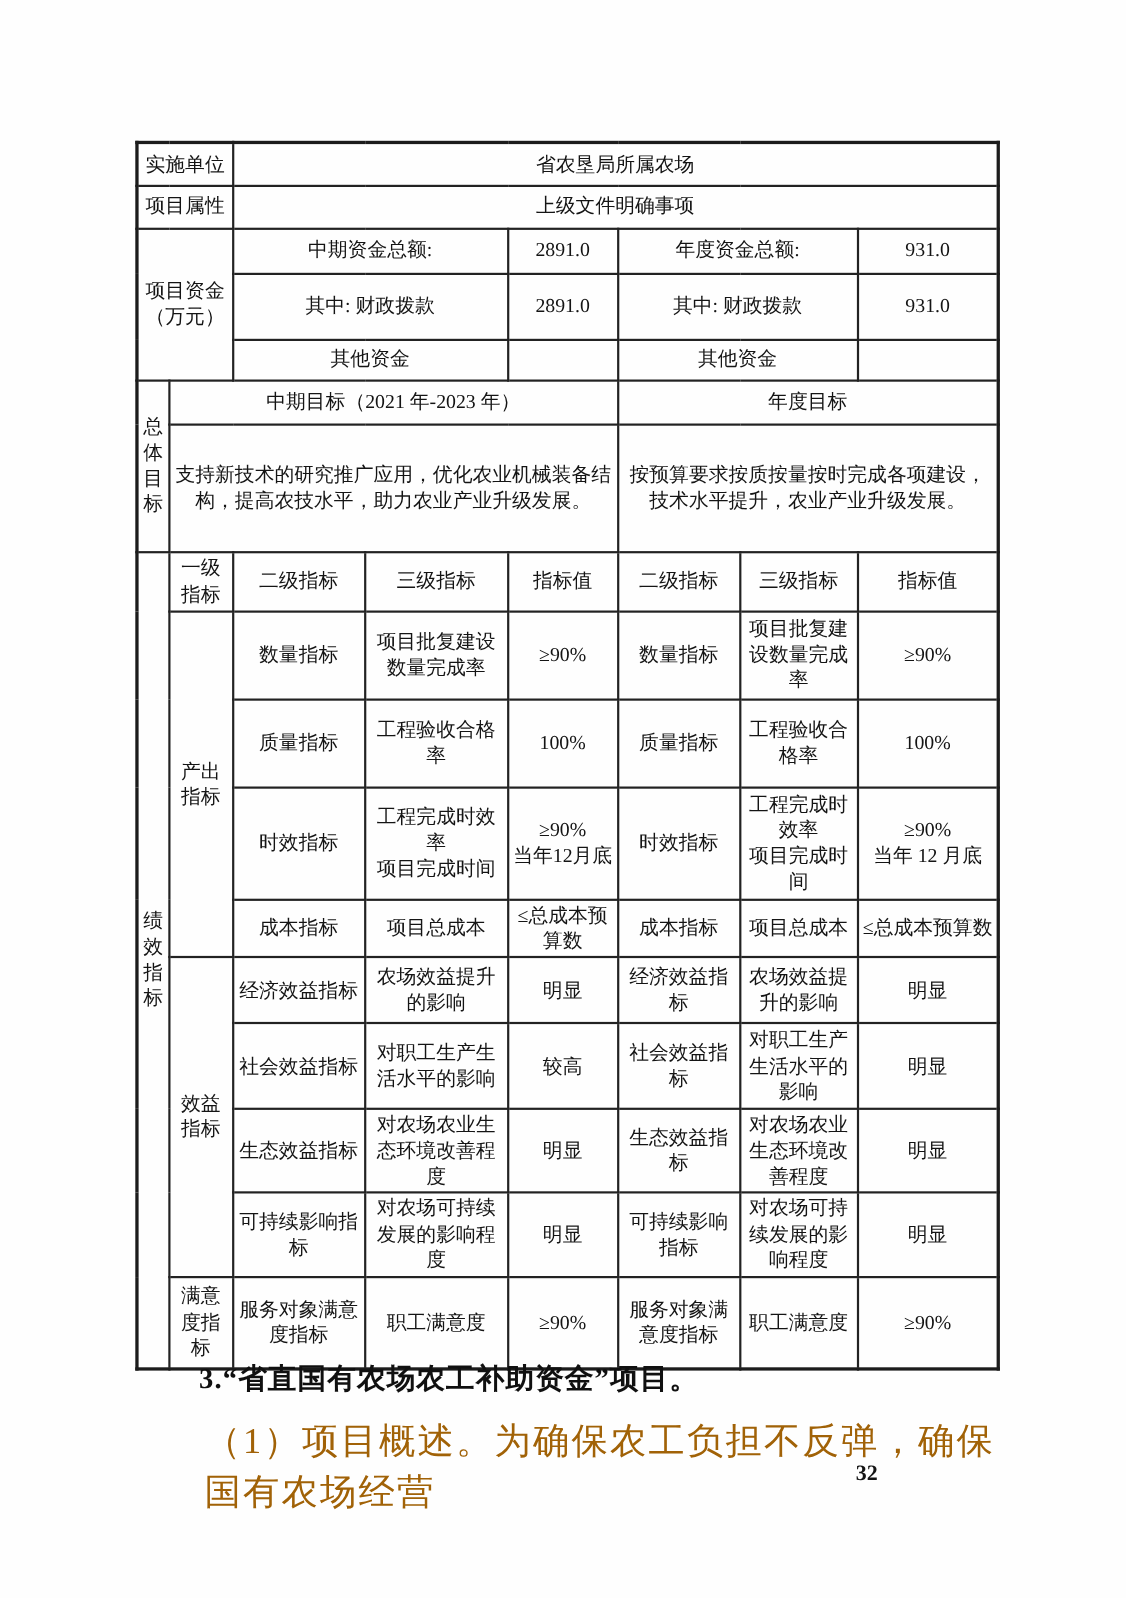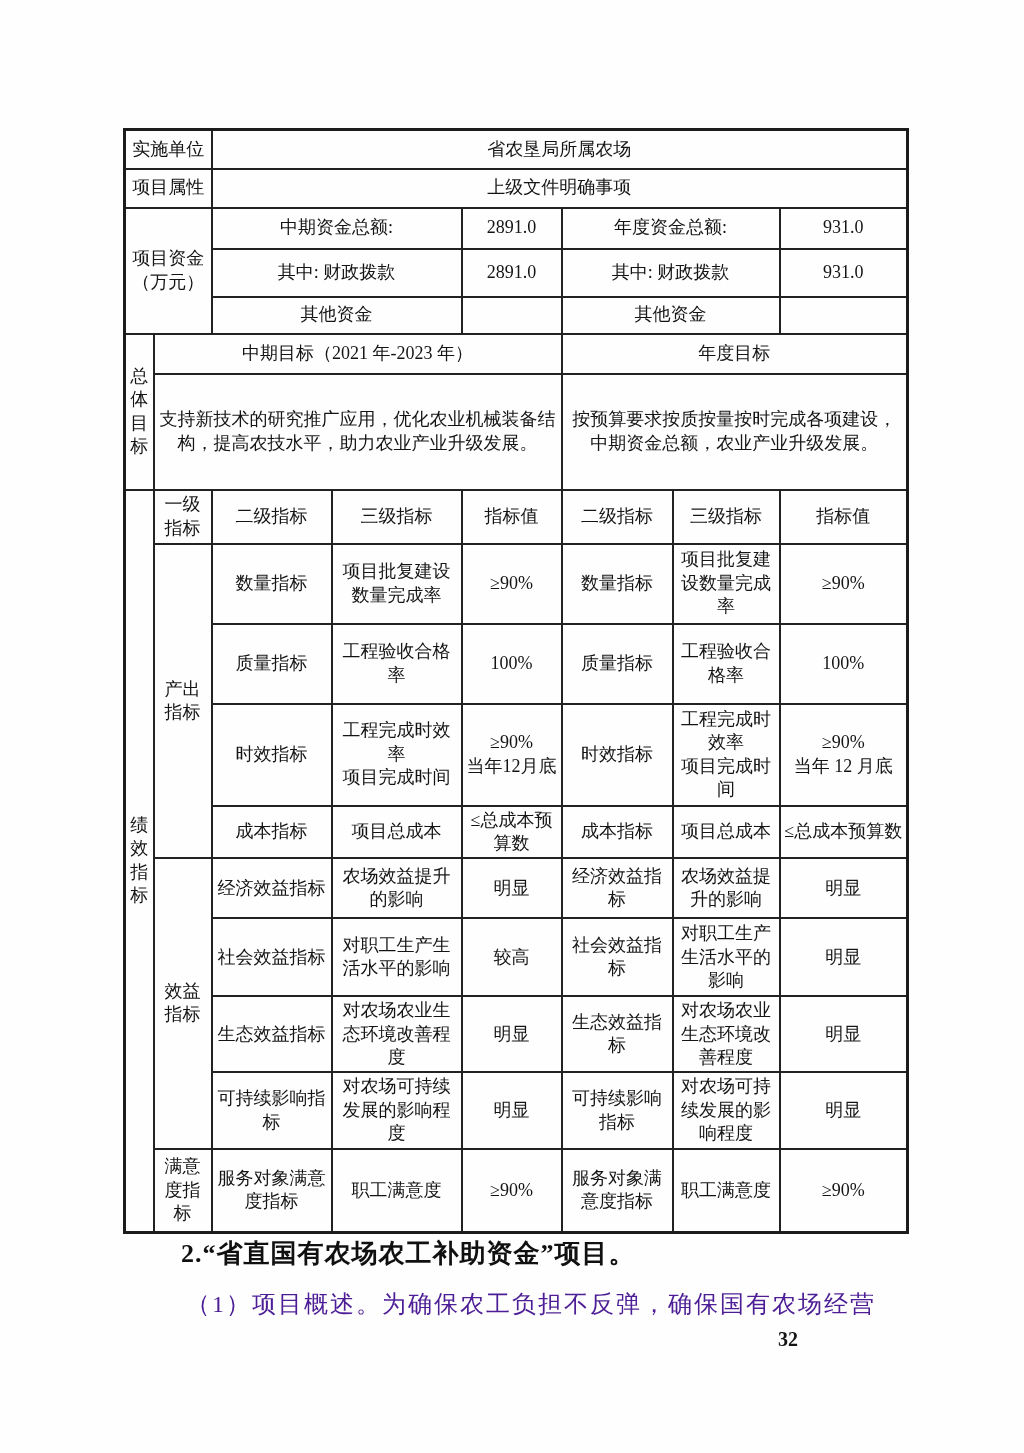--- a/index.html
+++ b/index.html
@@ -30,22 +30,22 @@
   td.vlabel{line-height:1.45;font-size:18px;padding:0;}
   td.goalbody{font-size:19px;line-height:1.55;border-radius:30px;}
   td.goalleft{text-align:left;padding:2px 5px;}
   .heading{
     position:absolute;left:181px;top:1236px;
     font-size:26px;font-weight:bold;letter-spacing:1px;
     color:#101010;
   }
   .para{
     position:absolute;left:186px;top:1288px;width:722px;
-    font-size:24px;letter-spacing:2px;line-height:1.4;
-    color:#4c1d95;
+    font-size:33px;letter-spacing:2px;line-height:1.4;
+    color:#a16207;
   }
   .pagenum{
     position:absolute;left:778px;top:1328px;
     font-size:20px;font-weight:700;color:#141414;
   }
 </style>
 </head>
 <body>
 
 <div class="page">
@@ -75,21 +75,21 @@
 
     <tr style="height:41px">
       <td colspan="2" rowspan="3">项目资金
 （万元）</td>
       <td colspan="2" class="left">中期资金总额:</td>
       <td class="right">2891.0</td>
       <td colspan="2" class="left">年度资金总额:</td>
       <td class="right">931.0</td>
     </tr>
 
-    <tr style="height:48px">
+    <tr style="height:60px">
       <td colspan="2">其中: 财政拨款</td>
       <td class="right">2891.0</td>
       <td colspan="2">其中: 财政拨款</td>
       <td class="right">931.0</td>
     </tr>
 
     <tr style="height:37px">
       <td colspan="2">其他资金</td>
       <td class="right"></td>
       <td colspan="2">其他资金</td>
@@ -100,21 +100,21 @@
       <td rowspan="2" class="vlabel">总
 体
 目
 标</td>
       <td colspan="4">中期目标（2021 年-2023 年）</td>
       <td colspan="3">年度目标</td>
     </tr>
 
     <tr style="height:116px">
       <td colspan="4" class="goalbody goalleft">支持新技术的研究推广应用，优化农业机械装备结构，提高农技水平，助力农业产业升级发展。</td>
-      <td colspan="3" class="goalbody">按预算要求按质按量按时完成各项建设，中期资金总额，农业产业升级发展。</td>
+      <td colspan="3" class="goalbody">按预算要求按质按量按时完成各项建设，技术水平提升，农业产业升级发展。</td>
     </tr>
 
     <tr style="height:54px">
       <td rowspan="10" class="vlabel">绩
 效
 指
 标</td>
       <td>一级
 指标</td>
       <td>二级指标</td>
@@ -212,17 +212,17 @@
       <td>服务对象满意度指标</td>
       <td class="l3">职工满意度</td>
       <td>≥90%</td>
       <td>服务对象满意度指标</td>
       <td class="l3">职工满意度</td>
       <td>≥90%</td>
     </tr>
   </tbody>
     </table>
 
-  <div class="heading">2.“省直国有农场农工补助资金”项目。</div>
+  <div class="heading">3.“省直国有农场农工补助资金”项目。</div>
   <div class="para">（1）项目概述。为确保农工负担不反弹，确保国有农场经营</div>
   <div class="pagenum">32</div>
 
 </div>
 
 </body></html>

